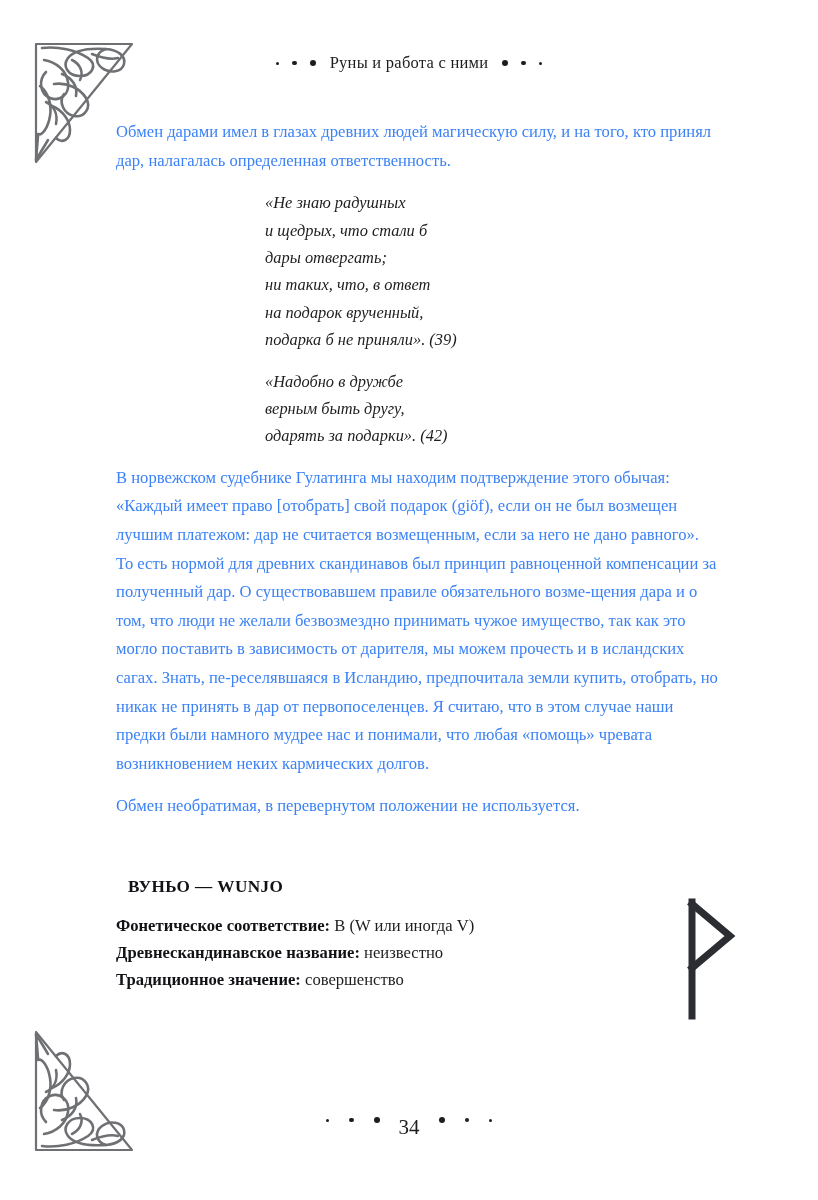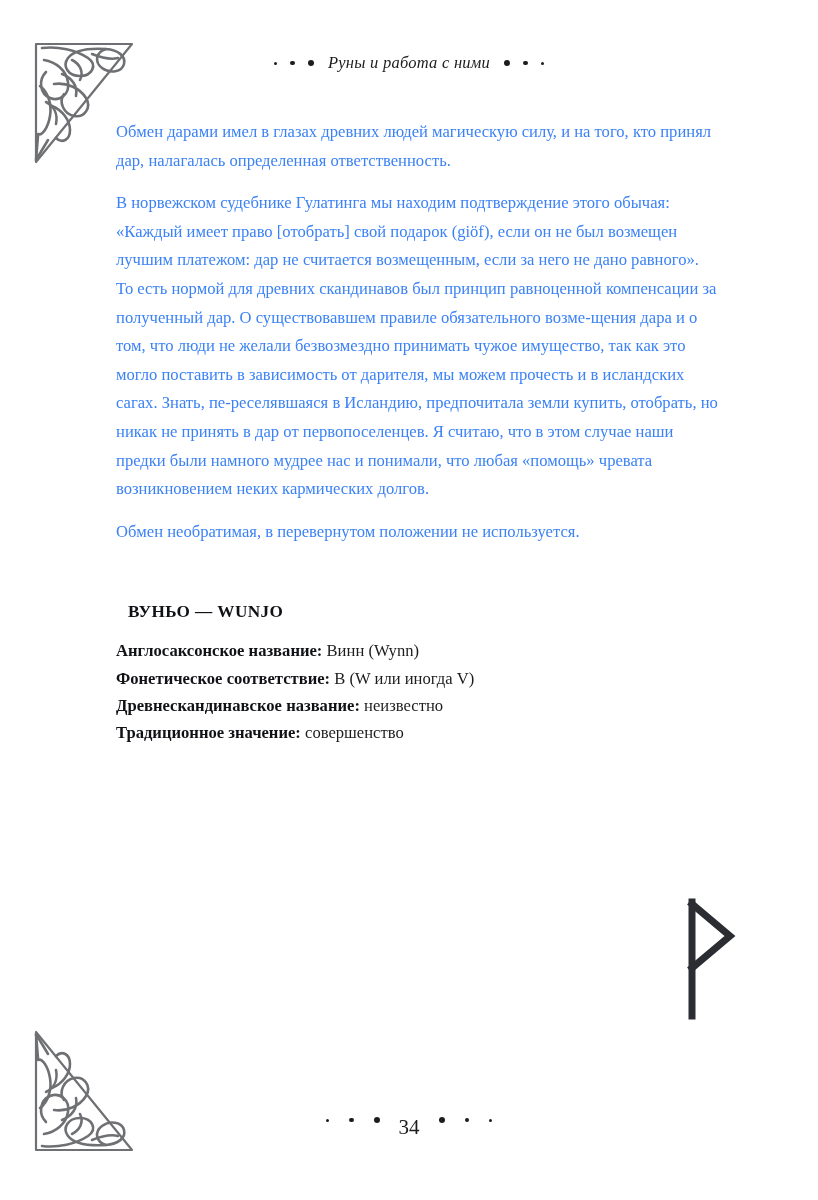--- a/index.html
+++ b/index.html
@@ -53,21 +53,20 @@
     align-items: center;
     justify-content: center;
     gap: 0;
   }
   .head-title {
     font-size: 16.5px;
     letter-spacing: 0.25px;
     color: #1d1d1f;
     white-space: nowrap;
     padding: 0 14px;
-    font-style: italic;
   }
   .dots {
     display: flex;
     align-items: center;
     gap: 13px;
   }
   .dots .dot {
     display: block;
     border-radius: 50%;
     background: #1d1d1f;
@@ -204,35 +203,41 @@
       <span class="dot dot-m"></span>
       <span class="dot dot-s"></span>
     </span>
   </div>
 
   <div class="content">
 
     <p class="body-text">Обмен дарами имел в глазах древних людей магическую силу, и на того, кто принял дар, налагалась определенная ответственность.</p>
 
 
-
-
+    <div class="verse">«Не знаю радушных
+и щедрых, что стали б
+дары отвергать;
+ни таких, что, в ответ
+на подарок врученный,
+подарка б не приняли». (39)</div>
+
+
+    <div class="verse">«Надобно в дружбе
+верным быть другу,
+одарять за подарки». (42)</div>
 
     <p class="body-text">В норвежском судебнике Гулатинга мы находим подтверждение этого обычая: «Каждый имеет право [отобрать] свой подарок (giöf), если он не был возмещен лучшим платежом: дар не считается возмещенным, если за него не дано равного». То есть нормой для древних скандинавов был принцип равноценной компенсации за полученный дар. О существовавшем правиле обязательного возме-щения дара и о том, что люди не желали безвозмездно принимать чужое имущество, так как это могло поставить в зависимость от дарителя, мы можем прочесть и в исландских сагах. Знать, пе-реселявшаяся в Исландию, предпочитала земли купить, отобрать, но никак не принять в дар от первопоселенцев. Я считаю, что в этом случае наши предки были намного мудрее нас и понимали, что любая «помощь» чревата возникновением неких кармических долгов.</p>
 
     <p class="body-text">Обмен необратимая, в перевернутом положении не используется.</p>
 
     <div class="spacer-md"></div>
 
     <h2 class="rune-heading">ВУНЬО — WUNJO</h2>
 
     <div class="rune-attrs">
-      <span class="attr-line">
-        <span class="attr-label">Англосаксонское название:</span><span class="attr-value"> Винн (Wynn)</span>
-      </span>
       <span class="attr-line">
         <span class="attr-label">Фонетическое соответствие:</span><span class="attr-value"> В (W или иногда V)</span>
       </span>
       <span class="attr-line">
         <span class="attr-label">Древнескандинавское название:</span><span class="attr-value"> неизвестно</span>
       </span>
       <span class="attr-line">
         <span class="attr-label">Традиционное значение:</span><span class="attr-value"> совершенство</span>
       </span>
     </div>

